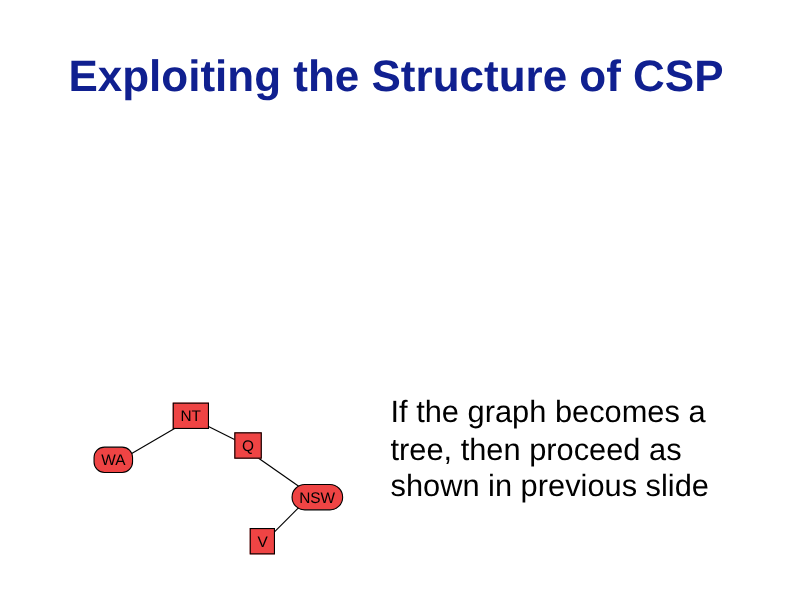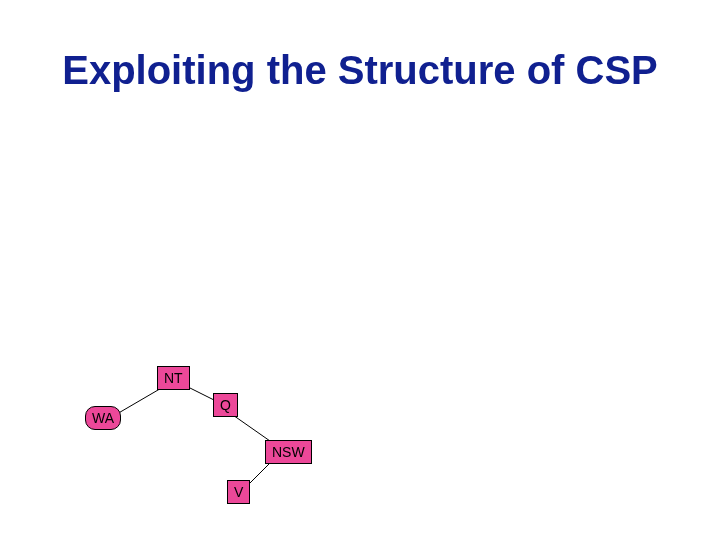--- a/index.html
+++ b/index.html
@@ -54,21 +54,21 @@
   .diagram svg {
     position: absolute;
     left: 0;
     top: 0;
     width: 270px;
     height: 170px;
   }
   .node {
     position: absolute;
     border: 1px solid #000;
-    background: #ec4899;
+    background: #ef4444;
     font-family: Arial, sans-serif;
     font-size: 14px;
     line-height: 1;
     padding: 4px 6px;
     box-sizing: border-box;
   }
 </style>
 </head>
 <body>
 
@@ -82,18 +82,19 @@
 
       <line x1="35" y1="60" x2="95" y2="25" stroke="#000" stroke-width="1"></line>
       <line x1="105" y1="25" x2="145" y2="45" stroke="#000" stroke-width="1"></line>
       <line x1="155" y1="55" x2="205" y2="90" stroke="#000" stroke-width="1"></line>
       <line x1="200" y1="100" x2="170" y2="130" stroke="#000" stroke-width="1"></line>
     </svg>
 
     <div class="node" style="left:82px;  top:8px;">NT</div>
     <div class="node" style="left:10px;  top:48px;border-radius:10px;">WA</div>
     <div class="node" style="left:138px; top:35px;">Q</div>
-    <div class="node" style="left:190px; top:82px;">NSW</div>
+    <div class="node" style="left:190px; top:82px;border-radius:12px;">NSW</div>
     <div class="node" style="left:152px; top:122px;">V</div>
   </div>
 
+  <div class="side-text">If the graph becomes a tree, then proceed as shown in previous slide</div>
 
 </div>
 
 </body></html>

